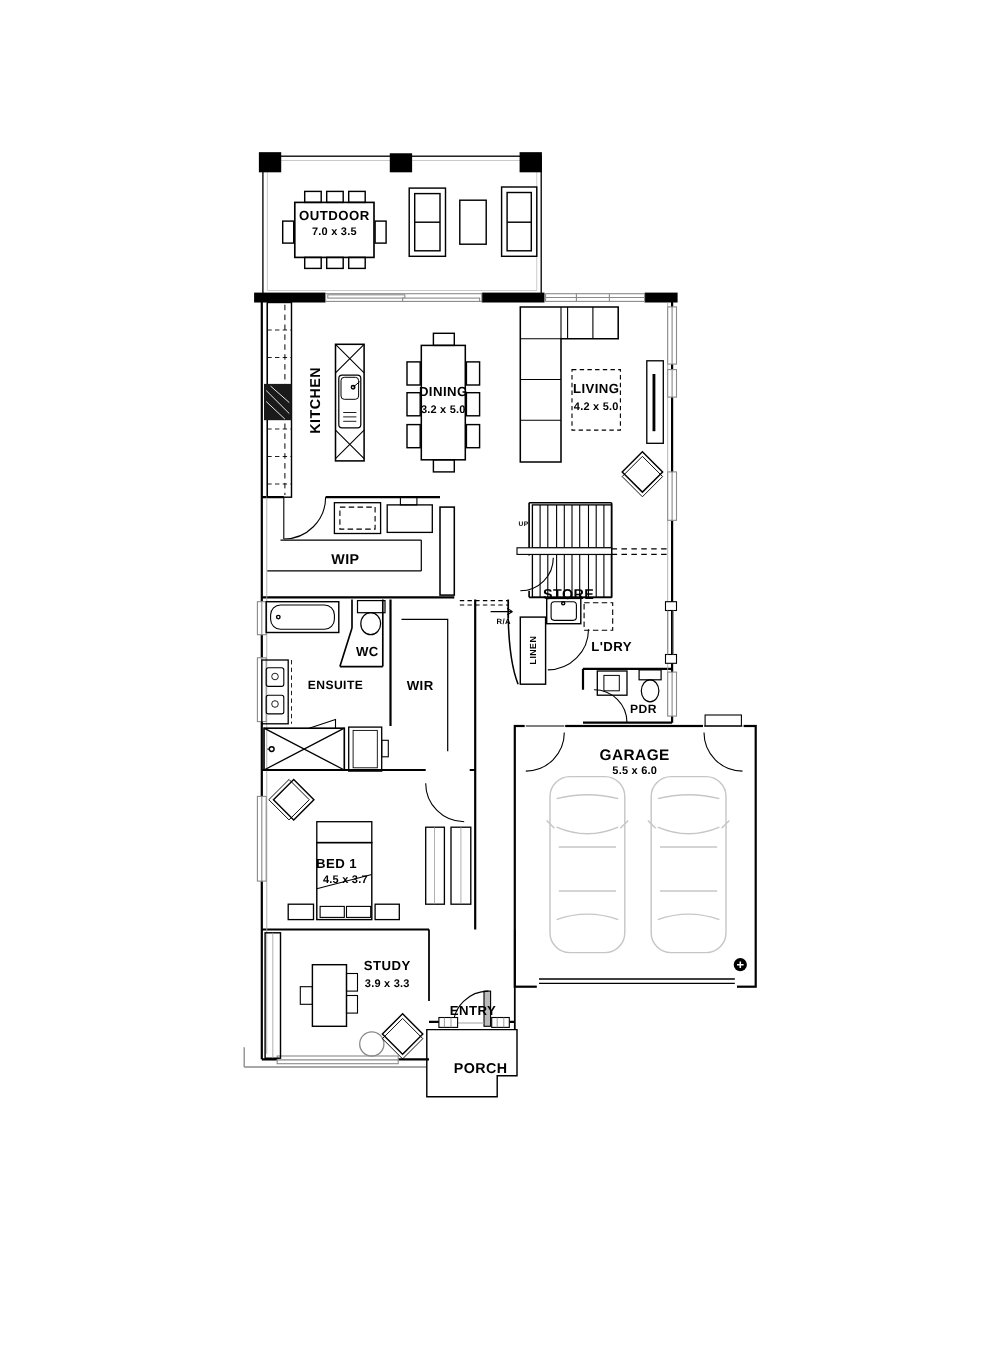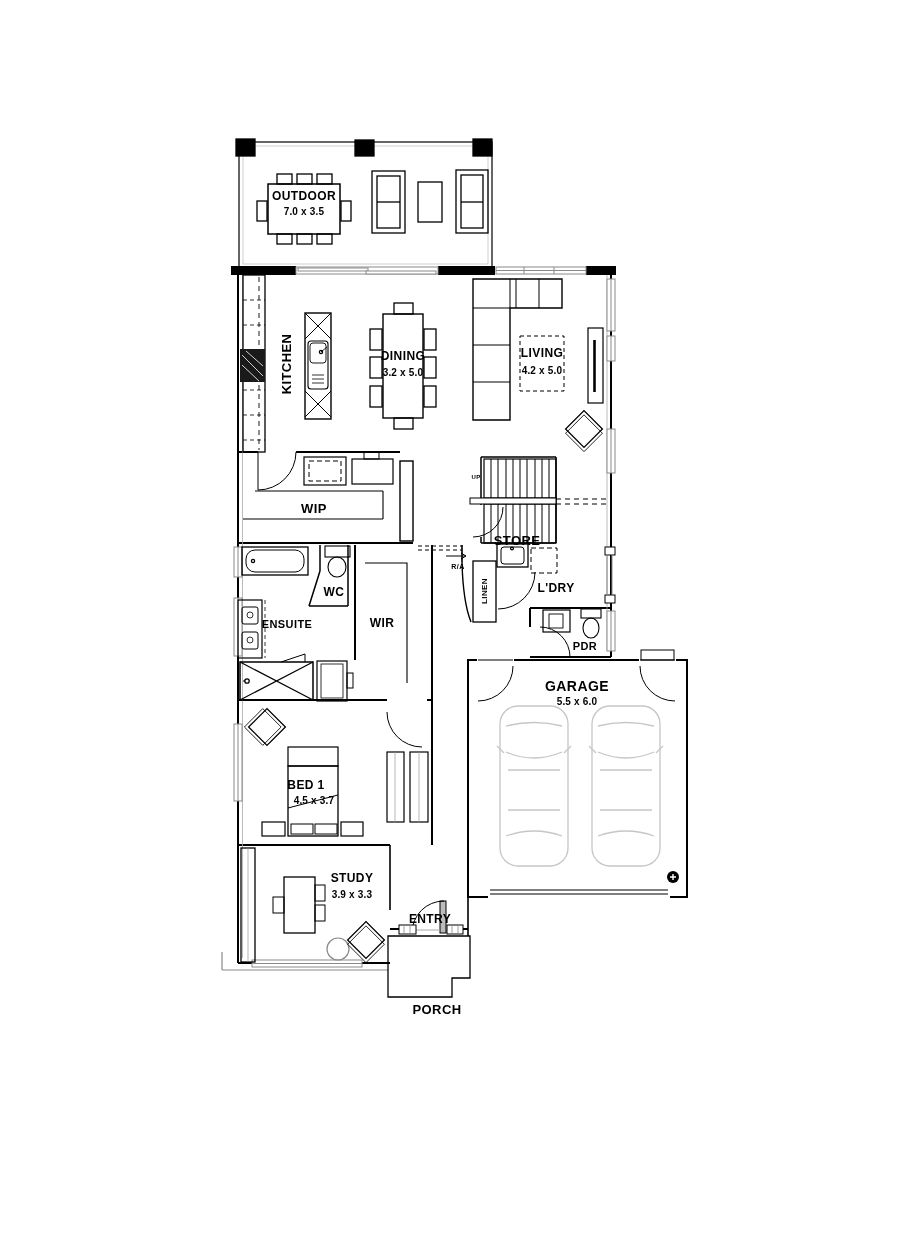--- a/index.html
+++ b/index.html
@@ -319,31 +319,31 @@
 
 <div class="lbl s12" style="left:542px;top:353px;">LIVING</div>
 <div class="lbl s9" style="left:542px;top:371px;">4.2 x 5.0</div>
 
 <div class="lbl s13" style="left:314px;top:508px;">WIP</div>
 <div class="lbl s13" style="left:517px;top:516px;margin-top:24px;">STORE</div>
 <div class="lbl s6" style="left:476px;top:477px;">UP</div>
 <div class="lbl s7" style="left:458px;top:566px;">R/A</div>
 
 <div class="lbl s12" style="left:334px;top:592px;">WC</div>
-<div class="lbl s11" style="left:287px;top:624px;">ENSUITE</div>
+<div class="lbl s11" style="left:287px;top:624px;padding-left:36px;">ENSUITE</div>
 <div class="lbl s12" style="left:382px;top:623px;">WIR</div>
 <div class="lbl vert s8" style="left:485px;top:591px;">LINEN</div>
 <div class="lbl s12" style="left:556px;top:588px;">L'DRY</div>
 <div class="lbl s11" style="left:585px;top:646px;">PDR</div>
 
 <div class="lbl s14" style="left:577px;top:686px;">GARAGE</div>
 <div class="lbl s9" style="left:577px;top:702px;">5.5 x 6.0</div>
 
 <div class="lbl s12" style="left:306px;top:785px;">BED 1</div>
 <div class="lbl s9" style="left:314px;top:801px;">4.5 x 3.7</div>
 
 <div class="lbl s12" style="left:352px;top:878px;">STUDY</div>
 <div class="lbl s9" style="left:352px;top:895px;">3.9 x 3.3</div>
 
 <div class="lbl s12" style="left:430px;top:919px;">ENTRY</div>
-<div class="lbl s13" style="left:437px;top:1009px;">PORCH</div>
+<div class="lbl s13" style="left:437px;top:971px;">PORCH</div>
 
 </div>
 
 </body></html>

